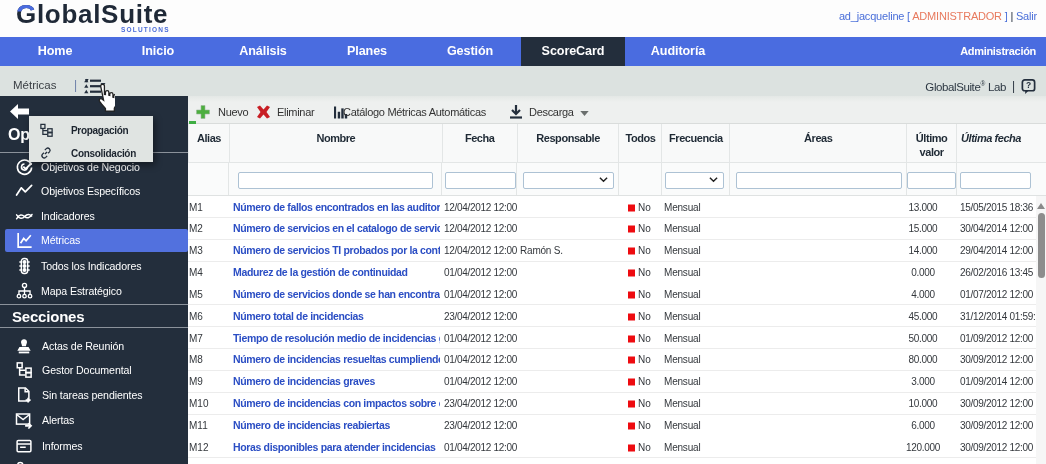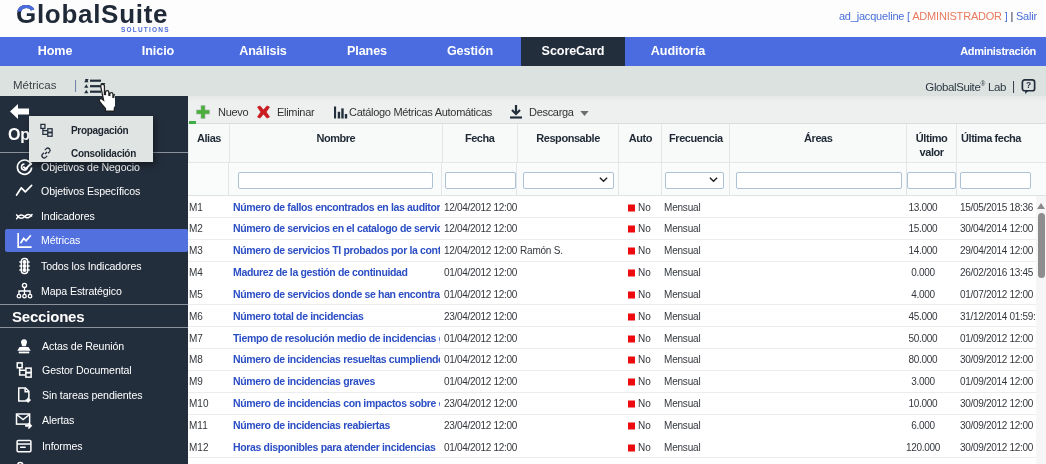--- a/index.html
+++ b/index.html
@@ -233,44 +233,44 @@
       </svg>
       <span style="left:89px;">Eliminar</span>
       <svg style="position:absolute;left:144px;top:8.5px;" width="16" height="15" viewBox="0 0 20 20">
         <g fill="#232e3c">
           <rect x="2" y="2" width="2.8" height="16"></rect>
           <rect x="7" y="9" width="3.2" height="9"></rect>
           <rect x="11.7" y="4.5" width="3.2" height="13.5"></rect>
           <rect x="16.4" y="12" width="3.2" height="6"></rect>
         </g>
       </svg>
-      <span style="left:161px;">Catálogo Métricas Automáticas</span>
+      <span style="left:155px;">Catálogo Métricas Automáticas</span>
       <svg style="position:absolute;left:321px;top:9px;" width="14" height="14" viewBox="0 0 14 14">
         <g stroke="#232e3c" stroke-width="2.2" fill="none">
           <path d="M7 0 V8"></path>
           <path d="M3 5 L7 9 L11 5" fill="none"></path>
           <path d="M1 12.5 H13"></path>
         </g>
       </svg>
       <span style="left:341px;">Descarga</span>
       <svg style="position:absolute;left:392px;top:15px;" width="9" height="5" viewBox="0 0 10 6">
         <polygon points="0,0 10,0 5,6" fill="#6a6f6d"></polygon>
       </svg>
     </div>
 
     <div id="ghead">
       <div class="hcell" style="width:41px;">Alias</div>
       <div class="hcell" style="width:213px;">Nombre</div>
       <div class="hcell" style="width:75px;">Fecha</div>
       <div class="hcell" style="width:102px;">Responsable</div>
-      <div class="hcell" style="width:43px;">Auto</div>
+      <div class="hcell" style="width:43px;">Todos</div>
       <div class="hcell" style="width:68px;">Frecuencia</div>
       <div class="hcell" style="width:177px;">Áreas</div>
       <div class="hcell" style="width:50px;">Último<br>valor</div>
-      <div style="width:89px;padding-right:21px;">Última fecha</div>
+      <div style="width:89px;padding-right:21px;font-style:italic;">Última fecha</div>
     </div>
 
     <div id="gfilter">
       <div class="hcell" style="width:41px;"></div>
       <div class="hcell" style="width:213px;"></div>
       <div class="hcell" style="width:75px;"></div>
       <div class="hcell" style="width:102px;"></div>
       <div class="hcell" style="width:43px;"></div>
       <div class="hcell" style="width:68px;"></div>
       <div class="hcell" style="width:177px;"></div>

